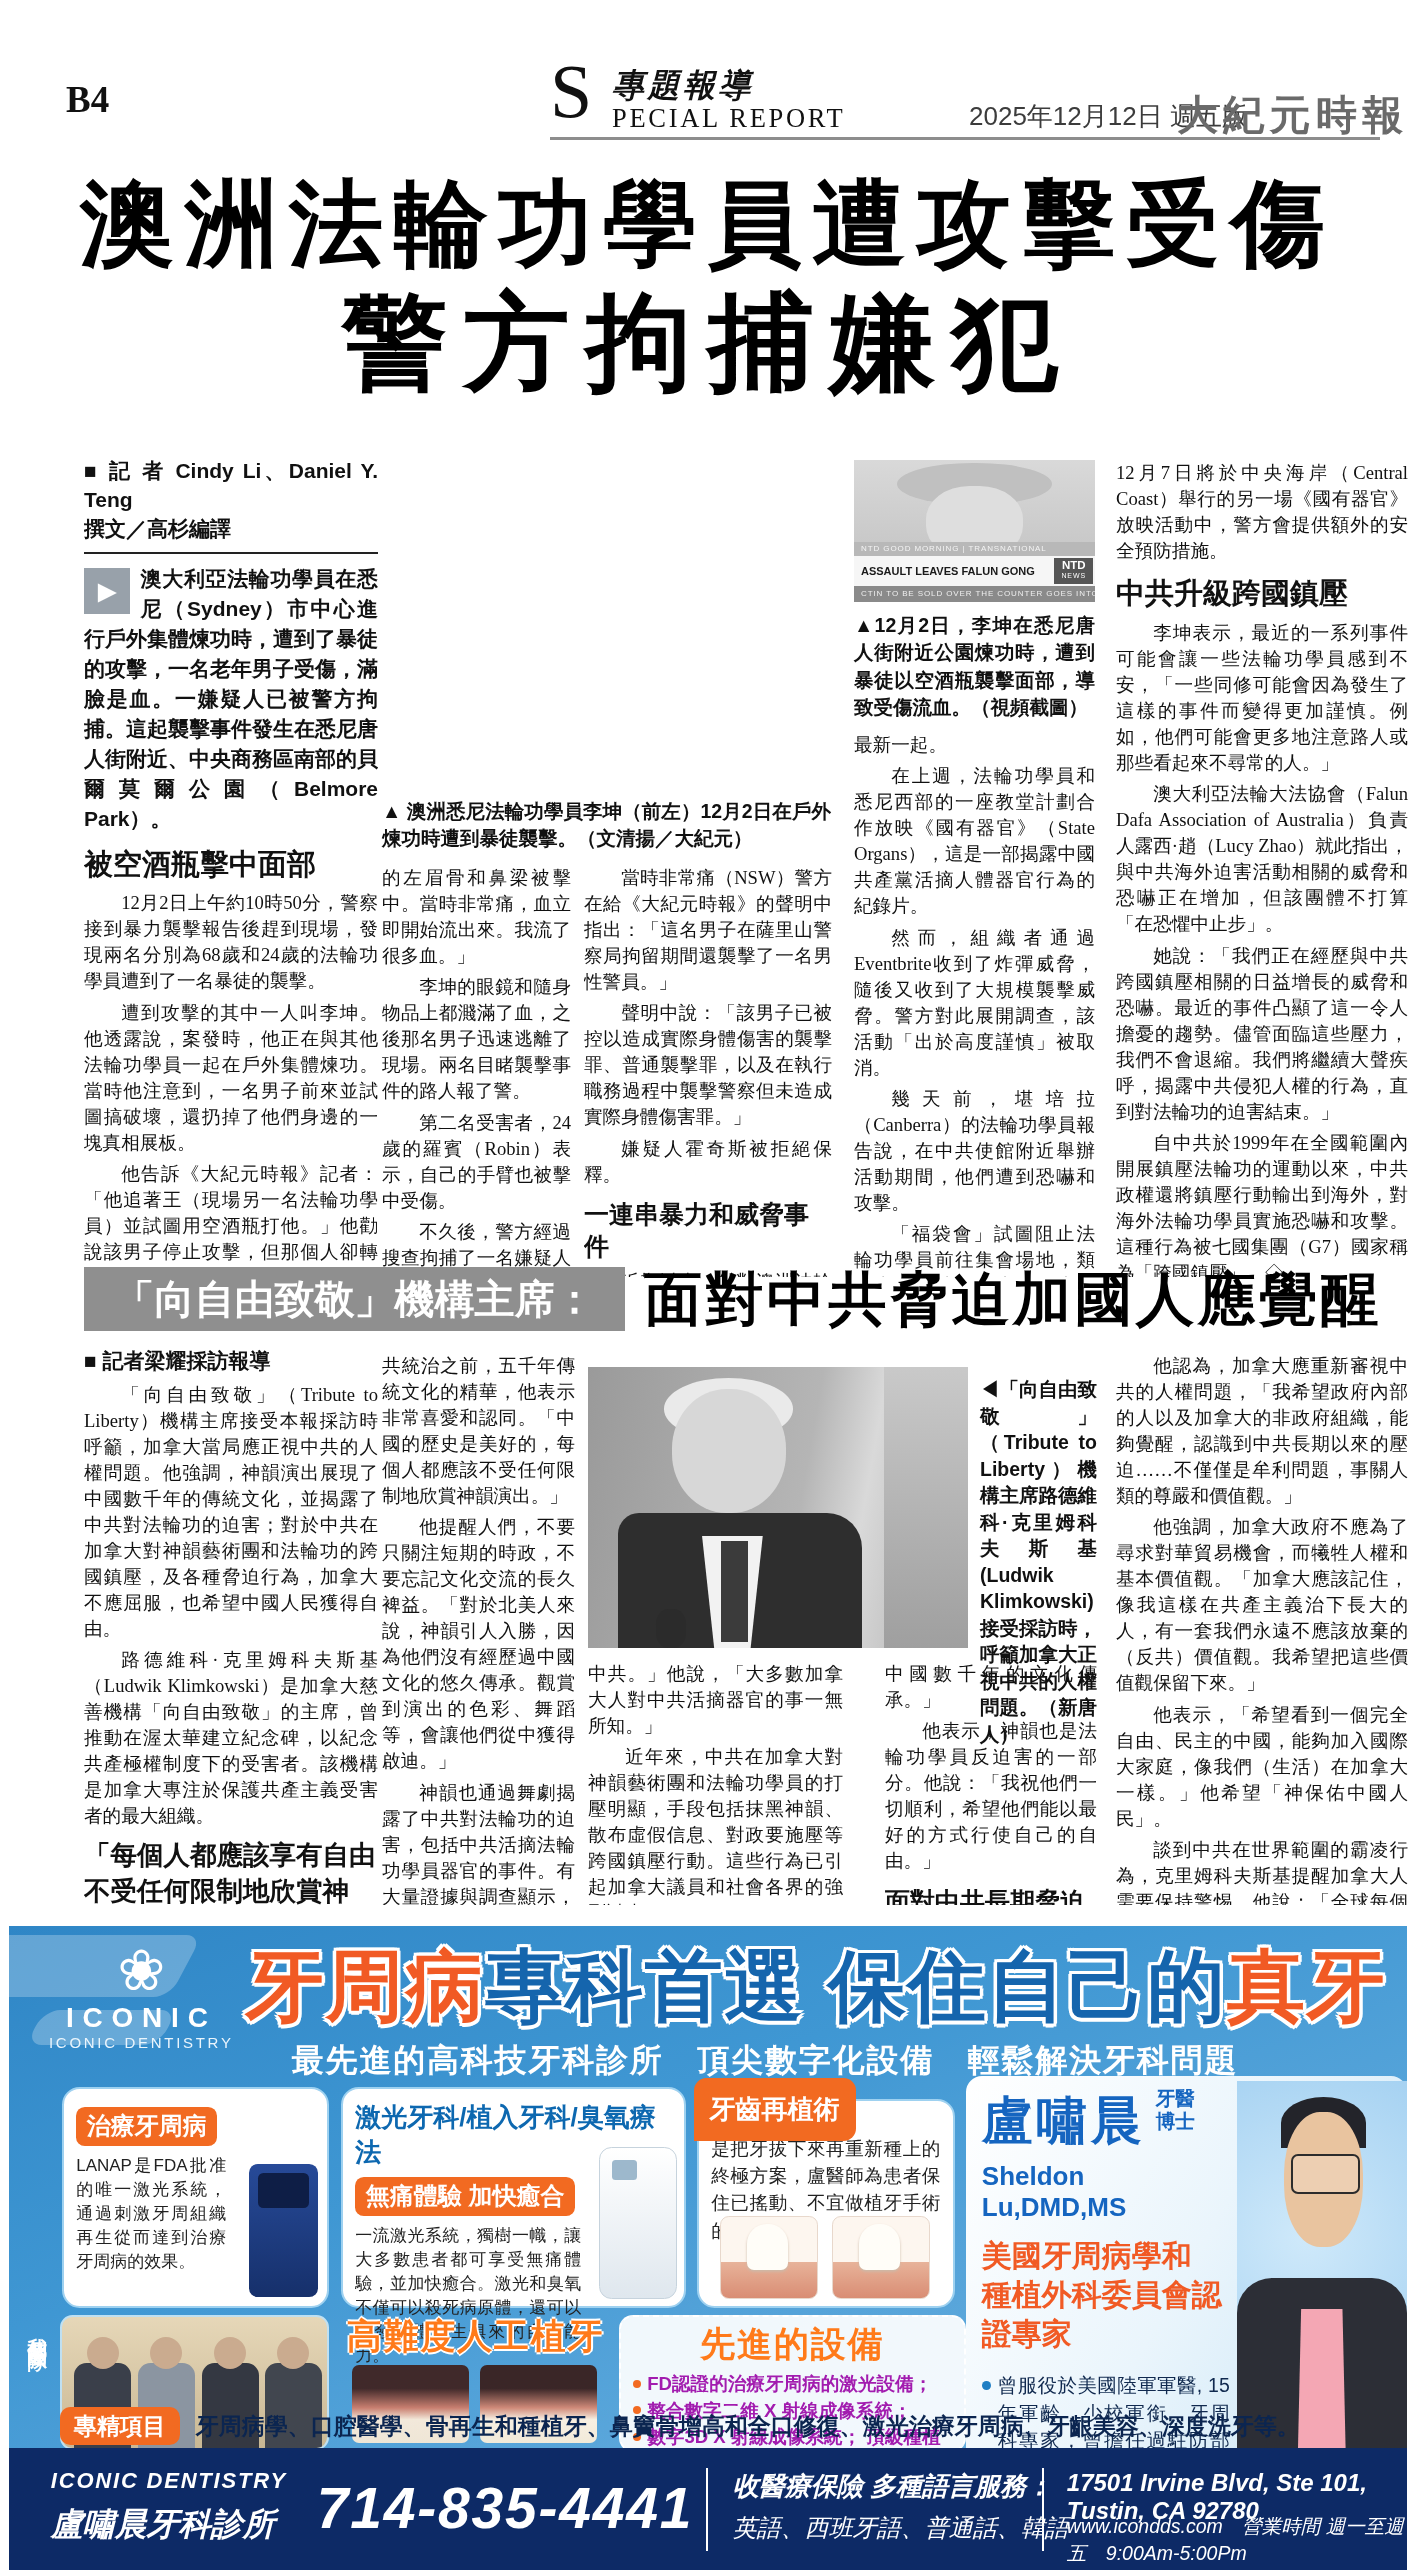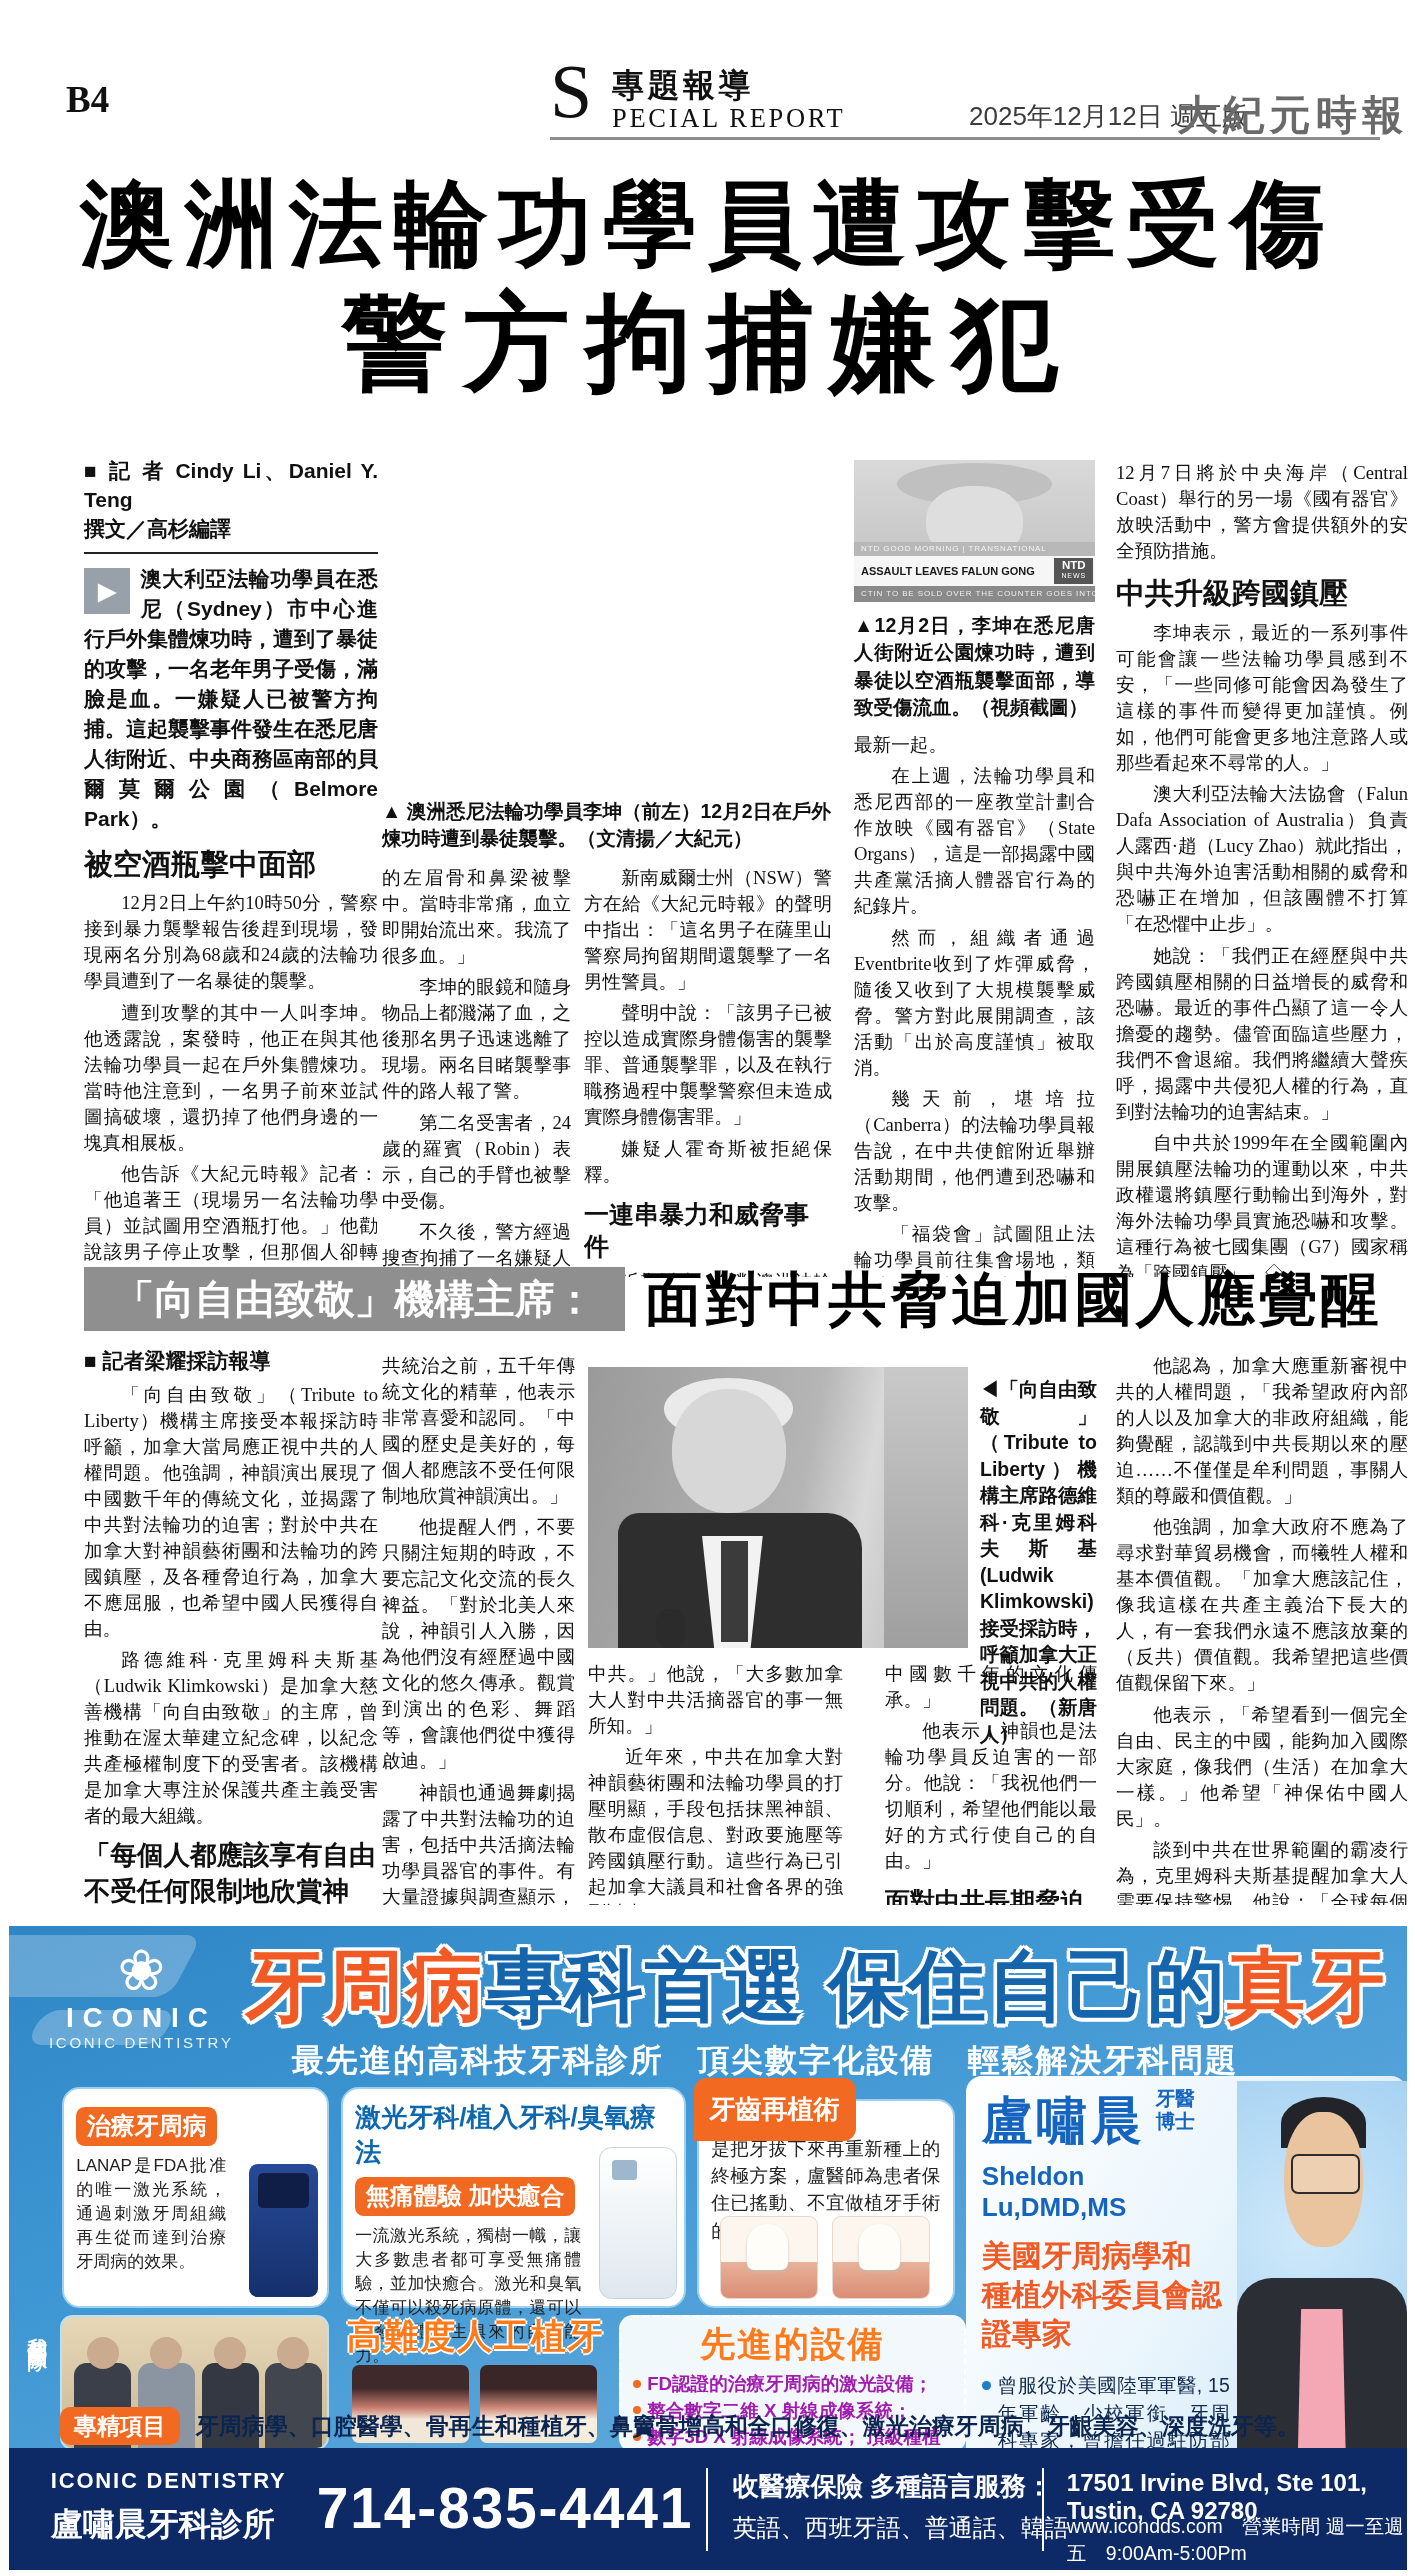--- a/index.html
+++ b/index.html
@@ -1,19 +1,19 @@
 <!DOCTYPE html>
 <html style="font-size:14px"><head>
 <meta charset="utf-8">
 <style>
   html,body{margin:0;padding:0;background:#ffffff;}
   #page{position:relative;width:1415px;height:2576px;background:#ffffff;overflow:hidden;
         font-family:"Liberation Serif",serif;color:#111;}
   .abs{position:absolute;}
-  .sans{font-family:"Liberation Sans",sans-serif;}
+  .sans{font-family:"Liberation Sans",sans-serif;font-style:italic;}
   .serif{font-family:"Liberation Serif",serif;}
   
   .pageno{font-size:37px;font-weight:bold;}
   .kicker-s{font-size:76px;line-height:76px;font-weight:normal;}
   .kicker-cn{font-size:32px;font-weight:bold;letter-spacing:3.5px;}
   .kicker-en{font-size:26.5px;letter-spacing:2.7px;}
   .hdr-date{font-size:26px;color:#3c3c3c;font-family:"Liberation Sans",sans-serif;}
   .masthead{font-size:41px;font-weight:900;color:#6a6a6a;letter-spacing:5.3px;font-family:"Liberation Sans",sans-serif;}
   .hdr-rule{height:2.7px;background:#8d8d8d;}
   
@@ -160,21 +160,21 @@
   <div class="abs caption" style="left:382px;top:798px;width:449px;">▲ 澳洲悉尼法輪功學員李坤（前左）12月2日在戶外煉功時遭到暴徒襲擊。（文清揚／大紀元）</div>
 
   <div class="col" style="left:382px;top:865px;width:189px;height:412px;">
     <p class="para">的左眉骨和鼻梁被擊中。當時非常痛，血立即開始流出來。我流了很多血。」</p>
     <p class="para ind">李坤的眼鏡和隨身物品上都濺滿了血，之後那名男子迅速逃離了現場。兩名目睹襲擊事件的路人報了警。</p>
     <p class="para ind">第二名受害者，24歲的羅賓（Robin）表示，自己的手臂也被擊中受傷。</p>
     <p class="para ind">不久後，警方經過搜查拘捕了一名嫌疑人——39歲的凱恩·霍奇斯（Kane Hodges）。他被帶到薩里山警察局（Surry Hills Police Station）。</p>
   </div>
 
   <div class="col" style="left:584px;top:865px;width:248px;height:412px;">
-    <p class="para ind">新南威爾士州（NSW）警方在給《大紀元時報》的聲明中指出：「這名男子在薩里山警察局拘留期間還襲擊了一名男性警員。」</p>
+    <p class="para ind">當時非常痛（NSW）警方在給《大紀元時報》的聲明中指出：「這名男子在薩里山警察局拘留期間還襲擊了一名男性警員。」</p>
     <p class="para ind">聲明中說：「該男子已被控以造成實際身體傷害的襲擊罪、普通襲擊罪，以及在執行職務過程中襲擊警察但未造成實際身體傷害罪。」</p>
     <p class="para ind">嫌疑人霍奇斯被拒絕保釋。</p>
     <div class="subhead2">一連串暴力和威脅事件</div>
     <p class="para ind">近期以來，針對澳洲法輪功社區發生了一系列的暴力和威脅事件，這次的襲擊事件僅是</p>
   </div>
 
   <div class="photo gray" style="left:854px;top:460px;width:241px;height:142px;background:linear-gradient(#d9d9d9,#bdbdbd);">
     <div class="ph2-hat"></div>
     <div class="ph2-face"></div>
     <div class="ph2-topline">NTD GOOD MORNING | TRANSNATIONAL REPRESSION</div>

